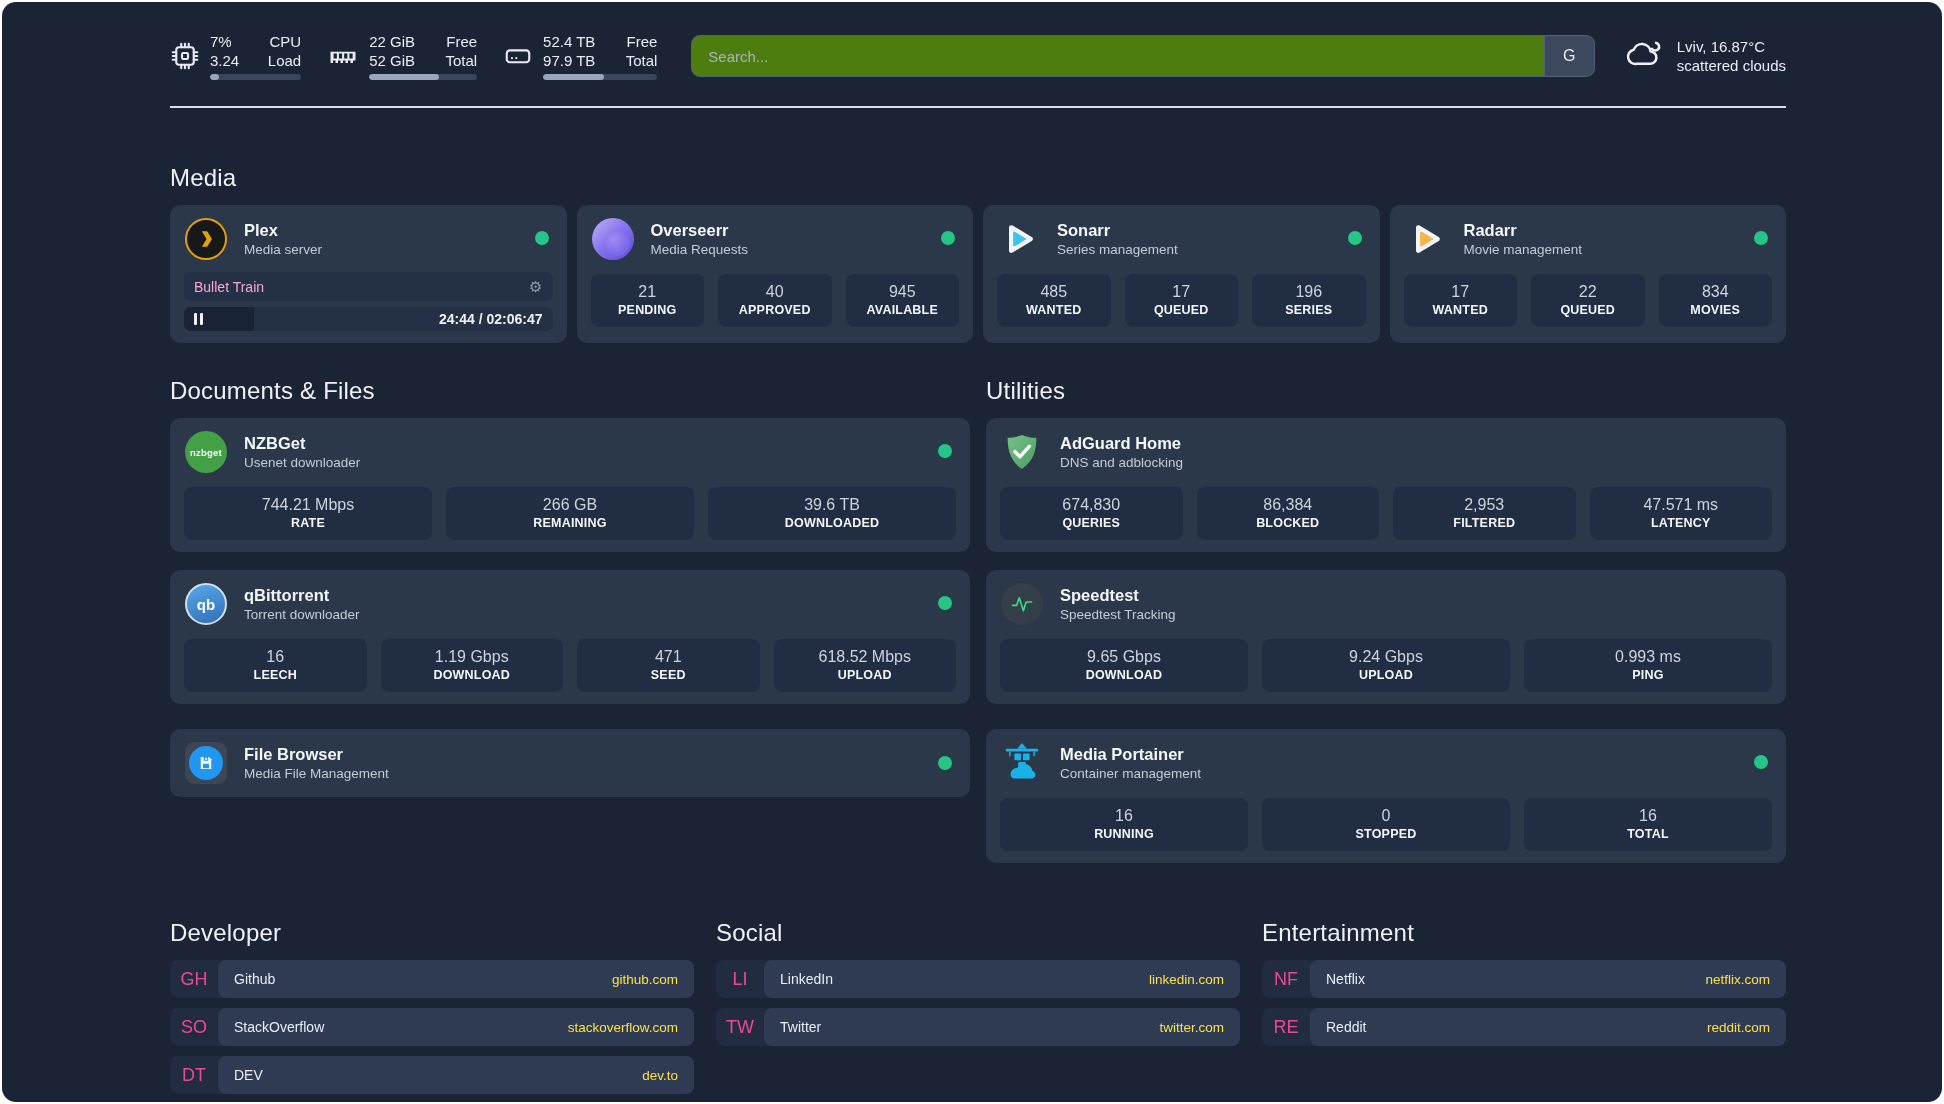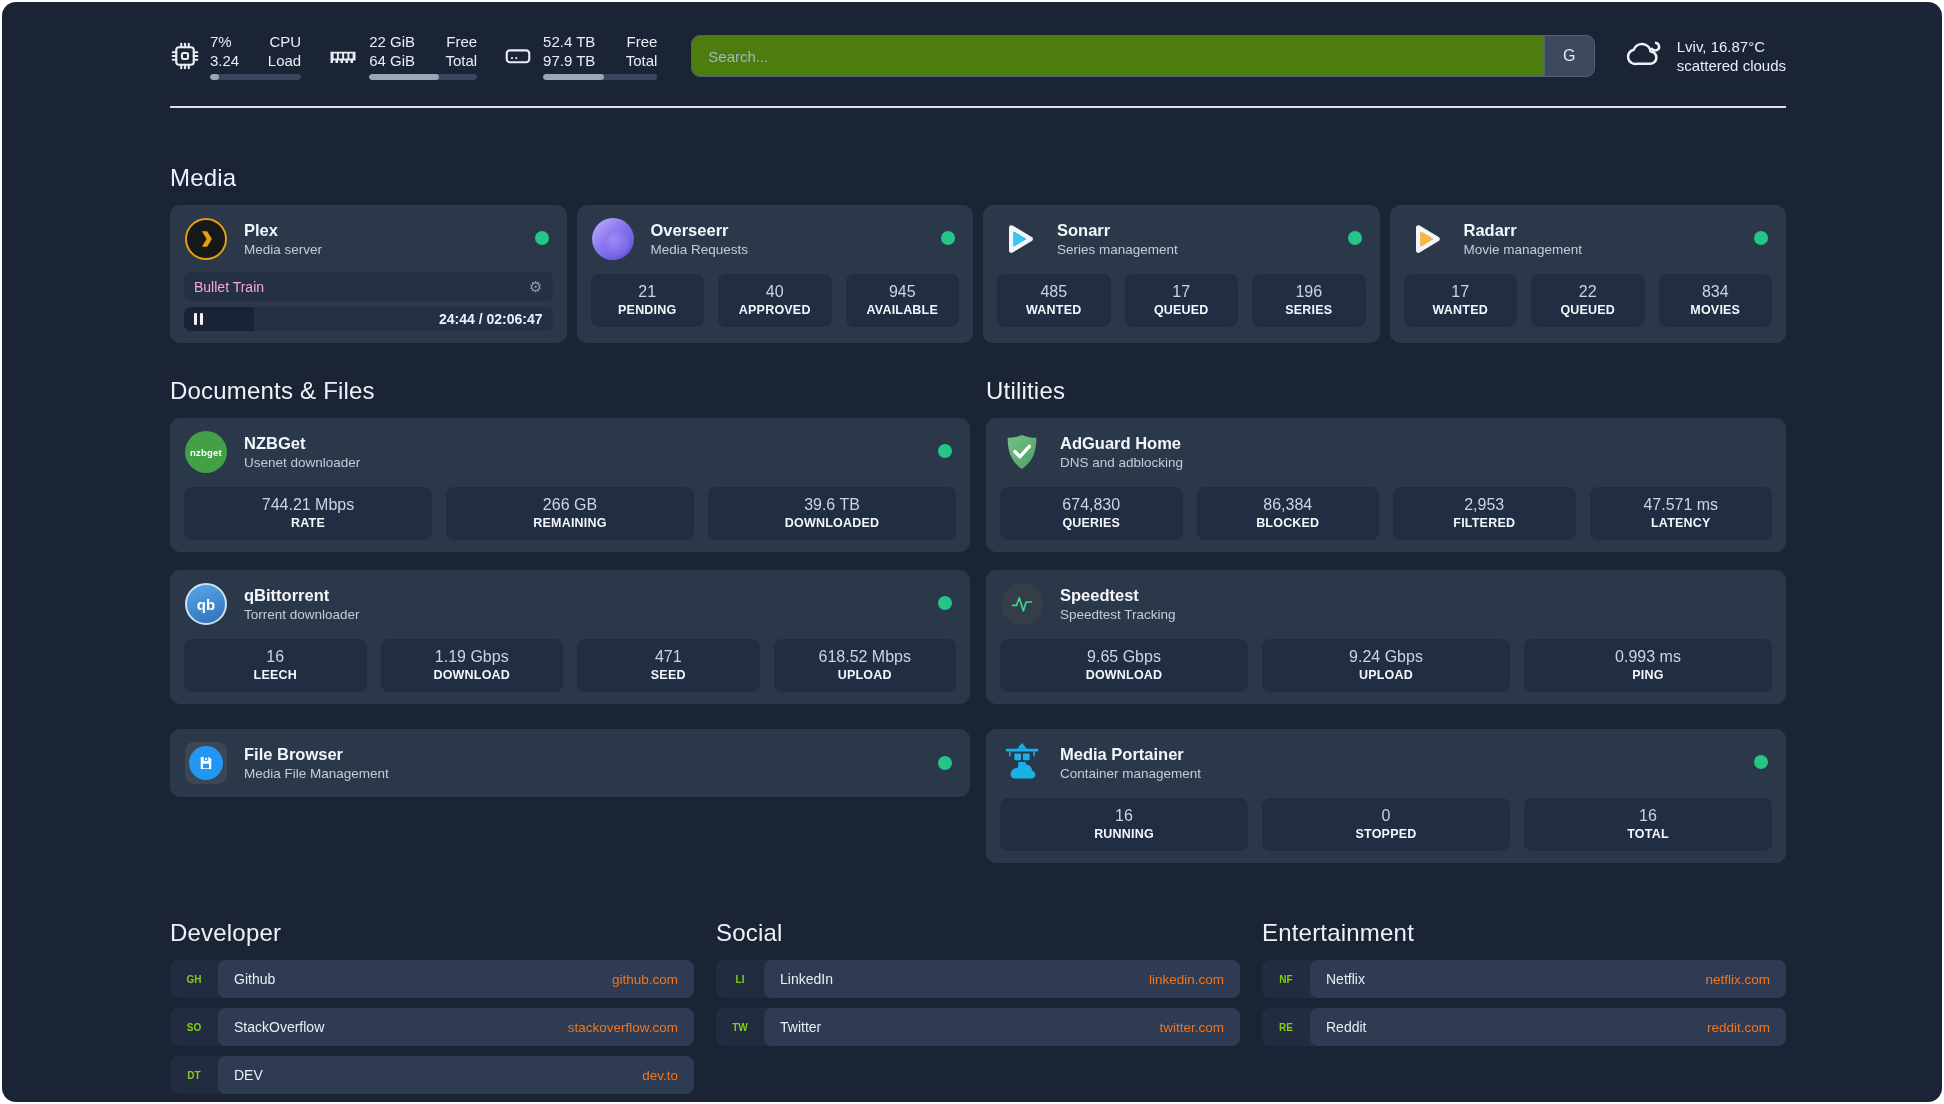--- a/index.html
+++ b/index.html
@@ -70,24 +70,24 @@
   .nzb-text{font-size:9.5px;font-weight:700;color:#fff;letter-spacing:.2px;}
   .qb-circle{background:linear-gradient(160deg,#5aa7e8,#2f6fb8);border:2px solid #cfe0ef;box-sizing:border-box;}
   .qb-text{font-size:15px;font-weight:700;color:#fff;}
   .fb-square{width:42px;height:42px;border-radius:9px;background:#3d4654;display:flex;align-items:center;justify-content:center;}
   .fb-circle{width:34px;height:34px;border-radius:50%;background:#2196f3;display:flex;align-items:center;justify-content:center;}
   .spd-circle{background:#333e48;}
 
   
   .bookmarks{display:grid;grid-template-columns:1fr 1fr 1fr;gap:22px;margin-top:56px;}
   .bm-row{display:flex;align-items:stretch;height:38px;background:#212c40;border-radius:8px;margin-bottom:10px;cursor:pointer;}
-  .bm-abbr{width:48px;display:flex;align-items:center;justify-content:center;font-size:10px;font-weight:700;color:#84cc16;}
+  .bm-abbr{width:48px;display:flex;align-items:center;justify-content:center;font-size:18px;font-weight:400;color:#ec4899;}
   .bm-pill{flex:1;background:#2e3b52;border-radius:8px;display:flex;align-items:center;justify-content:space-between;padding:0 16px;}
   .bm-name{font-size:14px;color:#e9eef5;}
-  .bm-url{font-size:13.5px;color:#f97316;}
+  .bm-url{font-size:13.5px;color:#fde047;}
 </style>
 </head>
 <body>
 
 <div class="app">
   <div class="pad">
 
     <div class="topbar">
       <div class="resources">
 
@@ -134,21 +134,21 @@
               <rect x="4.5" y="10" width="2.6" height="4" fill="#1b2435"></rect>
               <rect x="8.7" y="10" width="2.6" height="4" fill="#1b2435"></rect>
               <rect x="12.9" y="10" width="2.6" height="4" fill="#1b2435"></rect>
               <rect x="17.1" y="10" width="2.6" height="4" fill="#1b2435"></rect>
             </svg>
           </span>
           <div class="res-body">
             <div class="res-rows">
               <div class="res-col values">
                 <span>22 GiB</span>
-                <span>64 GiB</span>
+                <span>52 GiB</span>
               </div>
               <div class="res-col labels">
                 <span>Free</span>
                 <span>Total</span>
               </div>
             </div>
             <div class="res-bar">
               <div class="res-fill" style="width: 65%;"></div>
             </div>
           </div>

